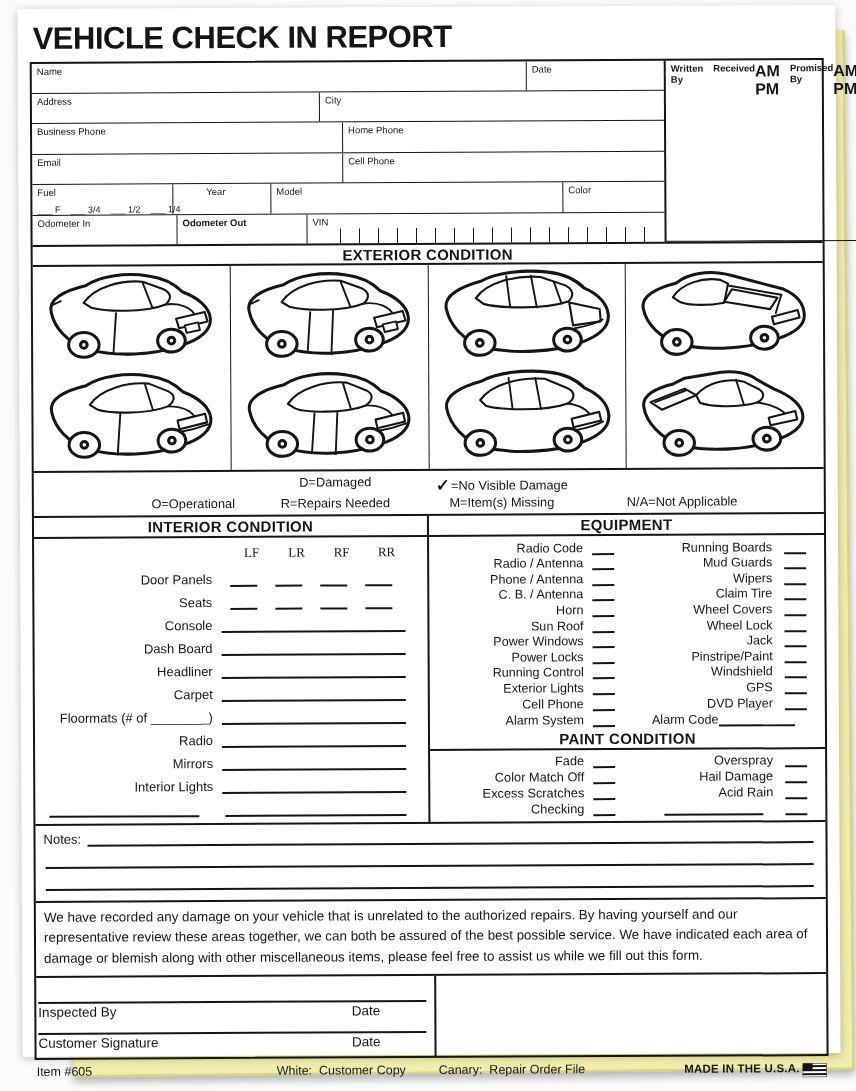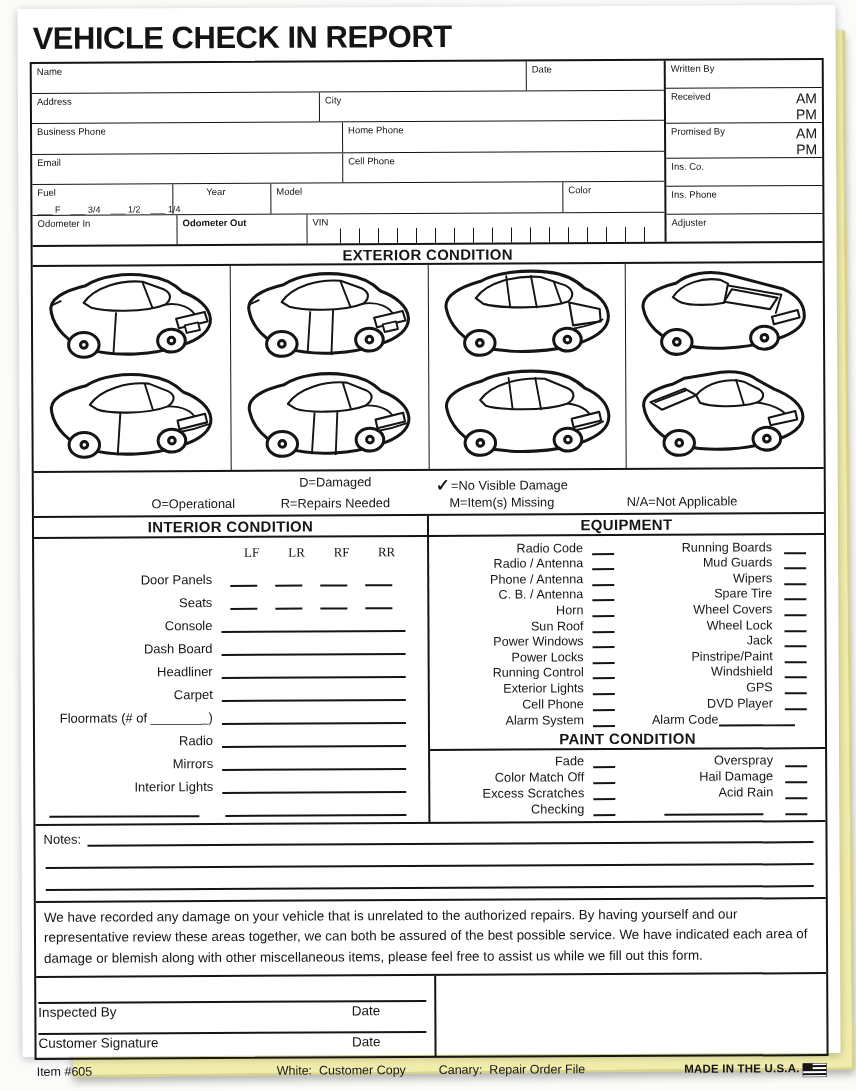--- a/index.html
+++ b/index.html
@@ -34,39 +34,39 @@
   h1.title {
     font-size: 31px; font-weight: bold; letter-spacing: -0.5px;
     margin: 6px 0 5px 3px; white-space: nowrap;
   }
 
   .form { border: 2px solid #151515; }
 
   
   .hdr { display: flex; border-bottom: 2px solid #151515; height: 183px; }
   .hdr-left { flex: 1; display: flex; flex-direction: column; }
-  .hdr-right { width: 158px; border-left: 2px solid #151515; display: flex; flex-direction: column; }
+  .hdr-right { width: 158px; border-left: 2px solid #151515; display: flex; flex-direction: row; font-weight: bold; }
   .hrow { display: flex; flex: 1; border-bottom: 1.5px solid #151515; }
   .hrow:last-child { border-bottom: none; }
   .cell { border-right: 1.5px solid #151515; padding: 2px 4px 0 5px; font-size: 9.5px; position: relative; }
   .hrow .cell:last-child { border-right: none; }
   .c-date { width: 137px; } .c-statezip { width: 137px; }
   .c-address { width: 288px; } .c-bphone, .c-email { width: 311px; }
   .c-fuel { width: 141px; } .c-year { width: 70px; margin-left: 28px; } .c-make { width: 156px; } .c-color { width: 101px; }
   .c-odoin { width: 145px; } .c-odoout { width: 130px; font-weight: bold; }
   .grow { flex: 1; }
   .fuel-scale { display: block; margin-top: 7px; font-size: 9px; white-space: pre; }
   .vin-ticks {
     position: absolute; left: 32px; right: 10px; bottom: 0; height: 15px;
     background: repeating-linear-gradient(to right, #151515 0 1.5px, transparent 1.5px 19px);
   }
   .rrow { flex: 1; border-bottom: 1.5px solid #151515; font-size: 9.5px;
           padding: 2px 5px 0 5px; display: flex; justify-content: space-between; }
   .rrow:last-child { border-bottom: none; }
-  .ampm { text-align: right; font-size: 14px; line-height: 1.15; }
+  .ampm { font-size: 16px; line-height: 1.15; }
   .ampm span { display: block; }
 
   
   .band {
     border-bottom: 2px solid #151515; text-align: center;
     font-weight: bold; font-size: 15px; height: 20px; line-height: 19px; letter-spacing: .3px;
   }
   .cars { display: flex; height: 206px; border-bottom: 2px solid #151515; }
   .panel { flex: 1; border-right: 1.5px solid #151515; padding: 2px; }
   .panel:last-child { border-right: none; }
@@ -440,21 +440,21 @@
                 </div>
               <div class="eq-row">
                   <span class="lab">Phone / Antenna</span>
                   <span class="sline"></span>
                   <span class="lab">Wipers</span>
                   <span class="sline"></span>
                 </div>
               <div class="eq-row">
                   <span class="lab">C. B. / Antenna</span>
                   <span class="sline"></span>
-                  <span class="lab">Spare Tire</span>
+                  <span class="lab">Claim Tire</span>
                   <span class="sline"></span>
                 </div>
               <div class="eq-row">
                   <span class="lab">Horn</span>
                   <span class="sline"></span>
                   <span class="lab">Wheel Covers</span>
                   <span class="sline"></span>
                 </div>
               <div class="eq-row">
                   <span class="lab">Sun Roof</span>

